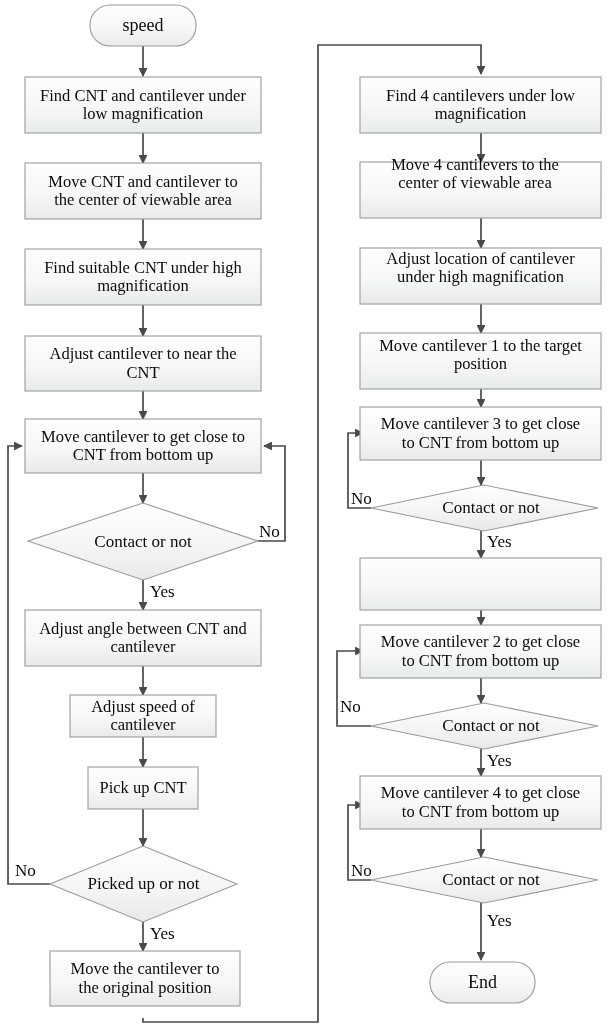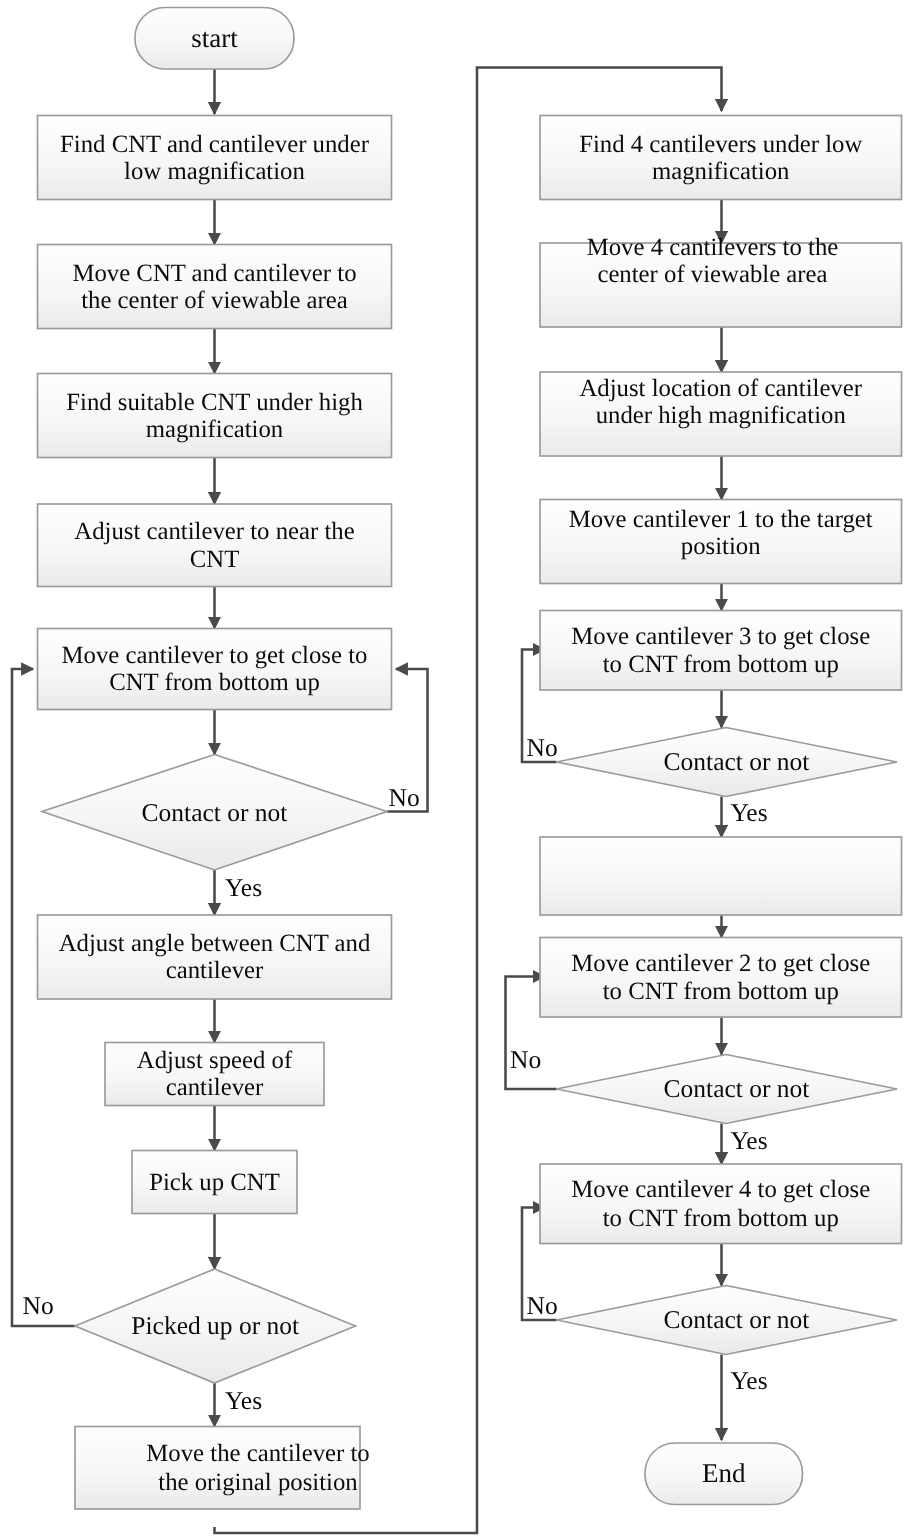--- a/index.html
+++ b/index.html
@@ -123,21 +123,21 @@
       <polygon points="484,485 598,508 484,531 371,508" fill="url(#diagrad)"></polygon>
       <rect x="360" y="558" width="241" height="52" fill="url(#boxgrad)"></rect>
       <rect x="360" y="625" width="241" height="53" fill="url(#boxgrad)"></rect>
       <polygon points="484,703 598,726 484,749 371,726" fill="url(#diagrad)"></polygon>
       <rect x="360" y="776" width="241" height="53" fill="url(#boxgrad)"></rect>
       <polygon points="484,857 598,880 484,903 371,880" fill="url(#diagrad)"></polygon>
       <rect x="430" y="962" width="105" height="41" rx="20" ry="20" fill="url(#boxgrad)"></rect>
     </g>
   </svg>
 
-  <div class="node-label" style="left:90px; top:5px; width:106px; height:41px; font-size:18px;">start</div>
+  <div class="node-label" style="left:90px; top:5px; width:106px; height:41px; font-size:18px;">speed</div>
 
   <div class="node-label" style="left:25px; top:77px; width:236px; height:56px; font-size:16.5px;">Find CNT and cantilever under
 low magnification</div>
 
   <div class="node-label" style="left:25px; top:163px; width:236px; height:56px; font-size:16.5px;">Move CNT and cantilever to
 the center of viewable area</div>
 
   <div class="node-label" style="left:25px; top:249px; width:236px; height:56px; font-size:16.5px;">Find suitable CNT under high
 magnification</div>
 
@@ -152,21 +152,21 @@
   <div class="node-label" style="left:25px; top:610px; width:236px; height:56px; font-size:16.5px;">Adjust angle between CNT and
 cantilever</div>
 
   <div class="node-label" style="left:70px; top:695px; width:146px; height:42px; font-size:16.5px;">Adjust speed of
 cantilever</div>
 
   <div class="node-label" style="left:88px; top:767px; width:110px; height:42px; font-size:16.5px;">Pick up CNT</div>
 
   <div class="node-label" style="left:50px; top:846px; width:187px; height:76px; font-size:17px;">Picked up or not</div>
 
-  <div class="node-label" style="left:50px; top:951px; width:190px; height:55px; font-size:16.5px;padding-left:27px;">Move the cantilever to
+  <div class="node-label" style="left:50px; top:951px; width:190px; height:55px; font-size:16.5px;">Move the cantilever to
 the original position</div>
 
   <div class="node-label" style="left:360px; top:77px; width:241px; height:56px; font-size:16.5px;">Find 4 cantilevers under low
 magnification</div>
 
   <div class="node-label" style="left:360px; top:146px; width:230px; height:56px; font-size:16.5px;">Move 4 cantilevers to the
 center of viewable area</div>
 
   <div class="node-label" style="left:360px; top:248px; width:241px; height:40px; font-size:16.5px;">Adjust location of cantilever
 under high magnification</div>

